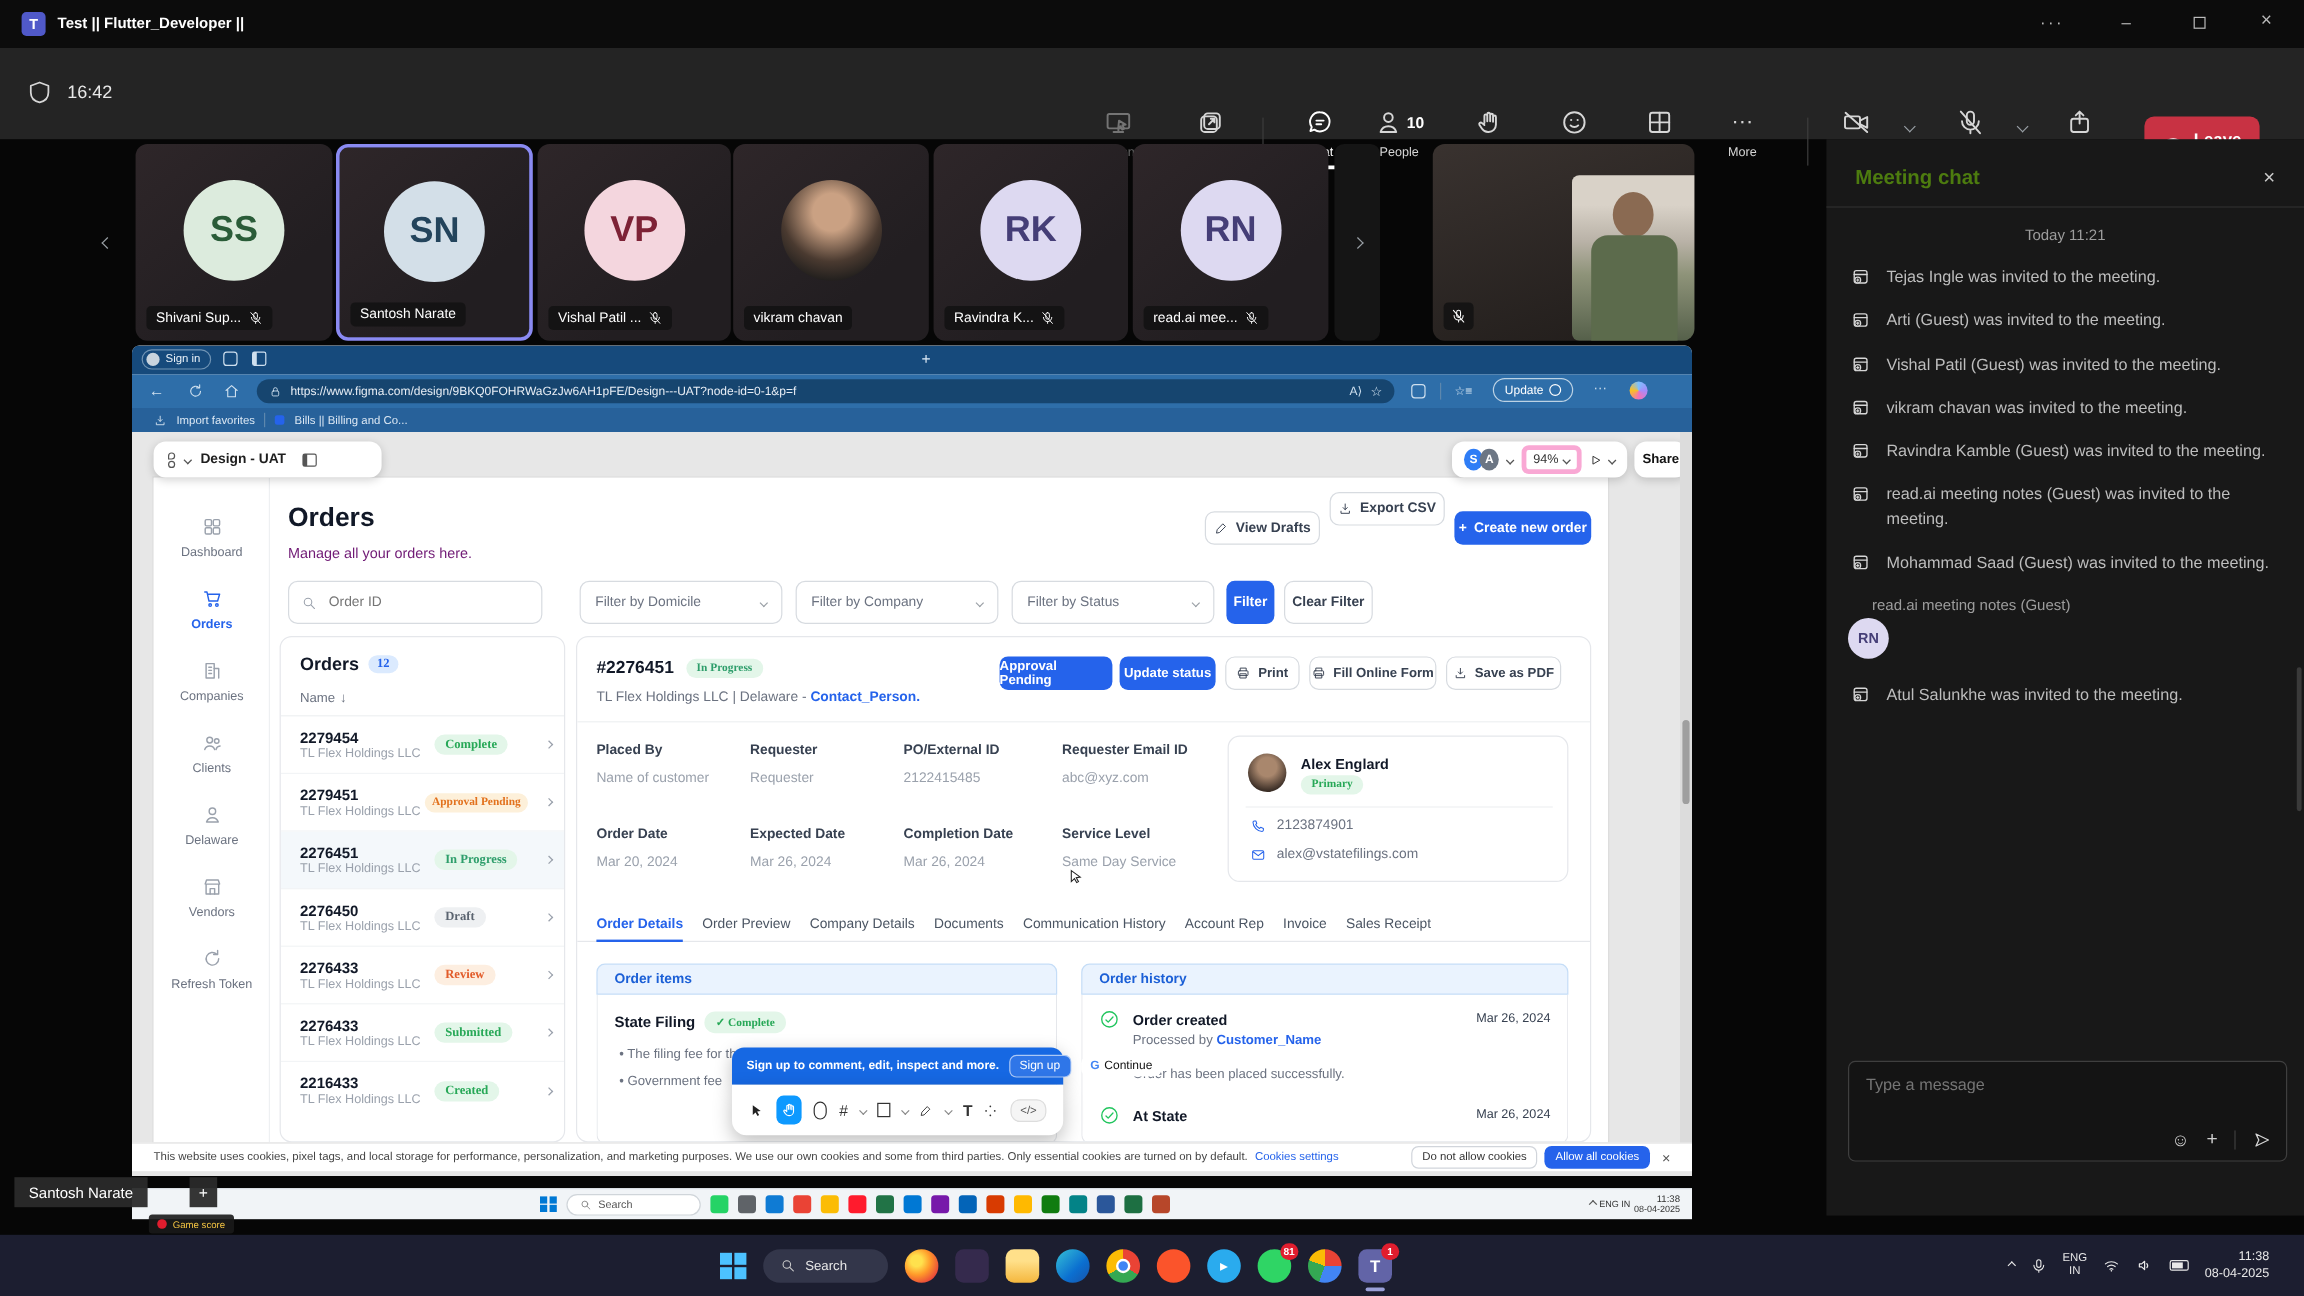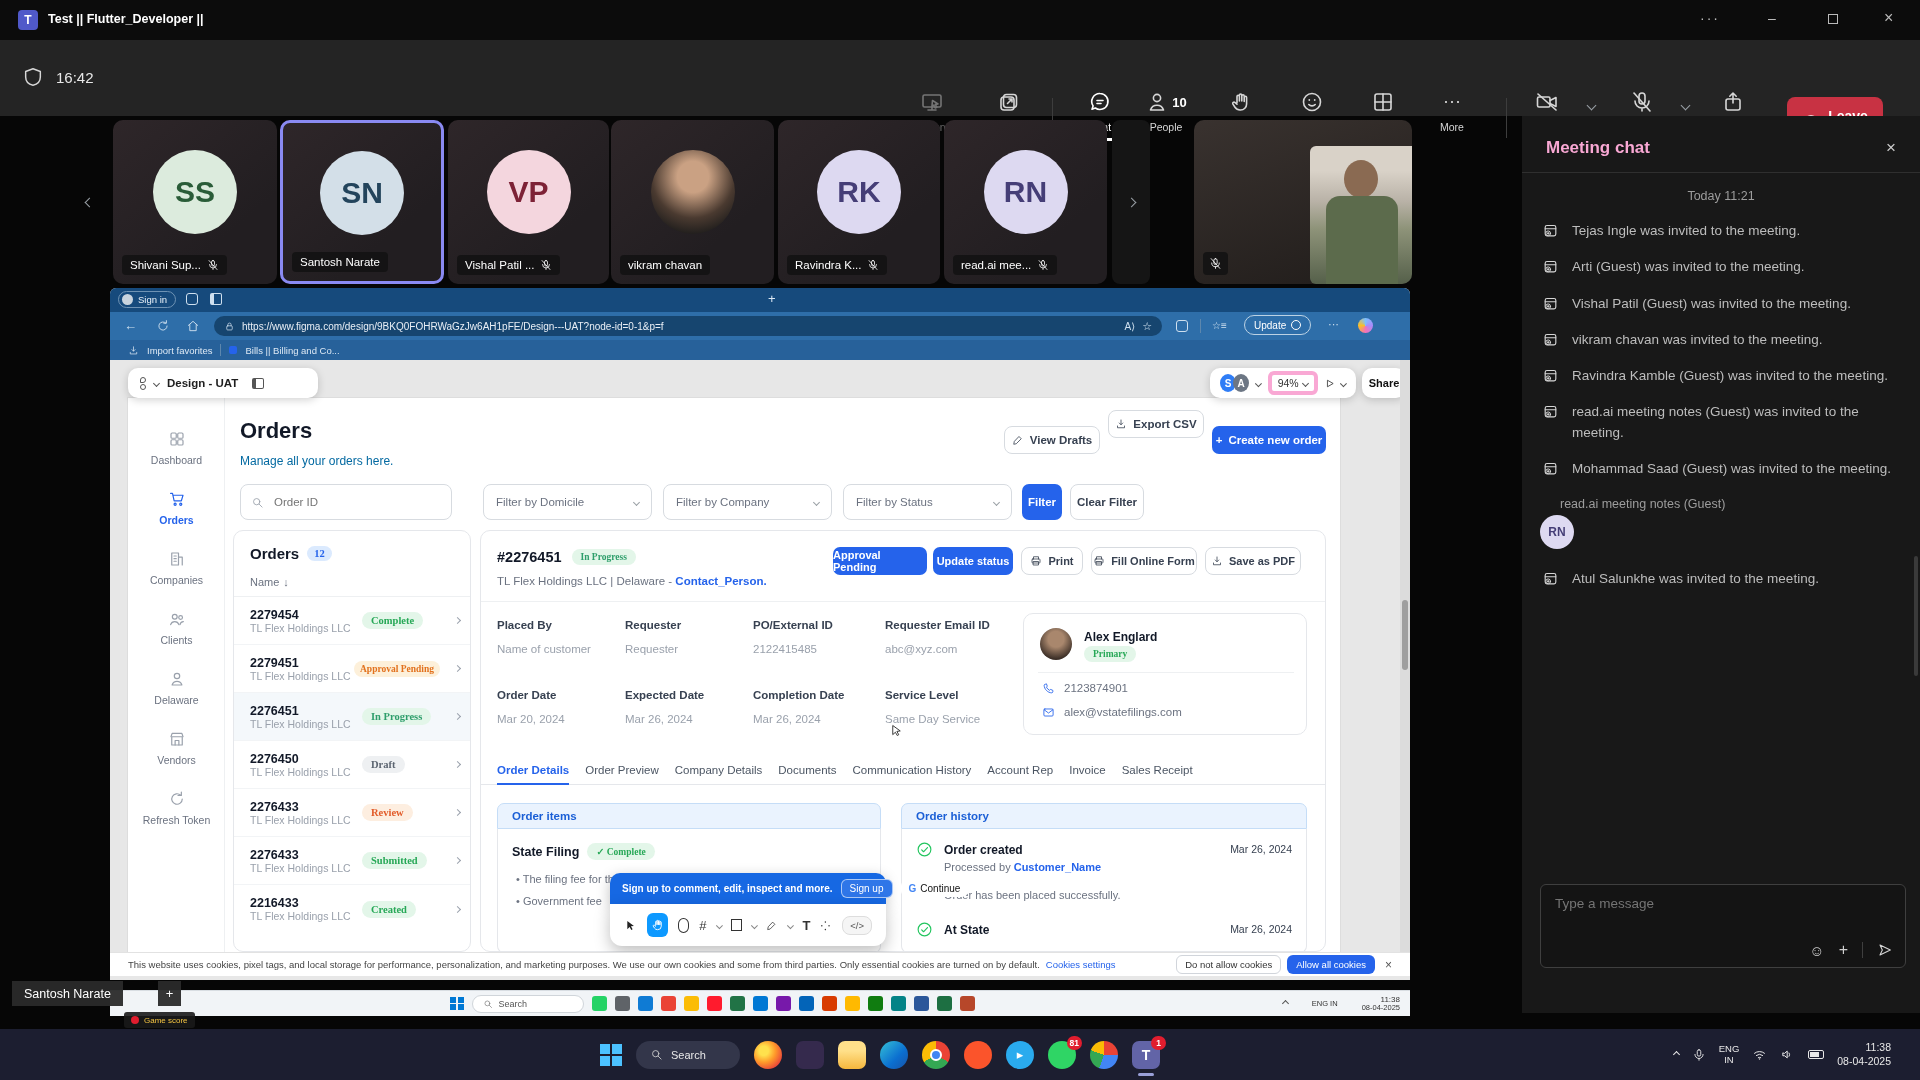--- a/index.html
+++ b/index.html
@@ -473,21 +473,21 @@
         <span>Vendors</span>
       </div>
       <div class="sideitem" style="left:0;top:392px;">
         <svg class="ic" style="stroke:#9aa1ac" width="18" height="18">
             <use href="#i-refresh"></use>
           </svg>
         <span>Refresh Token</span>
       </div>
 
       <div class="abs" style="left:112px;top:20px;font-size:22px;font-weight:bold;color:#111827;">Orders</div>
-      <div class="abs" style="left:112px;top:56px;font-size:12px;color:#0369a1;text-align:center;">Manage all your orders here.</div>
+      <div class="abs" style="left:112px;top:56px;font-size:12px;color:#701a75;text-align:center;">Manage all your orders here.</div>
       <div class="appbtn" style="left:876px;top:28px;width:96px;height:28px;">
         <svg class="ic" style="stroke:#374151" width="12" height="12">
             <use href="#i-pencil"></use>
           </svg>
         <span>View Drafts</span>
       </div>
       <div class="appbtn" style="left:980px;top:12px;width:96px;height:28px;">
         <svg class="ic" style="stroke:#374151" width="12" height="12">
             <use href="#i-dl"></use>
           </svg>
@@ -802,42 +802,42 @@
     <span class="stico" style="background: rgb(0, 120, 212);"></span>
     <span class="stico" style="background: rgb(119, 25, 170);"></span>
     <span class="stico" style="background: rgb(3, 100, 184);"></span>
     <span class="stico" style="background: rgb(216, 59, 1);"></span>
     <span class="stico" style="background: rgb(255, 185, 0);"></span>
     <span class="stico" style="background: rgb(16, 124, 16);"></span>
     <span class="stico" style="background: rgb(3, 131, 135);"></span>
     <span class="stico" style="background: rgb(43, 87, 154);"></span>
     <span class="stico" style="background: rgb(29, 111, 66);"></span>
     <span class="stico" style="background: rgb(183, 71, 42);"></span>
-    <span style="margin-left:auto;display:inline-flex;align-items:center;gap:24px;">
+    <span style="margin-left:auto;display:inline-flex;align-items:center;gap:3px;">
       <span class="chev sm" style="transform:rotate(-135deg);border-color:#555;"></span>
       <span style="font-size:7.5px;color:#333;">ENG IN</span>
       <span style="display:inline-flex;flex-direction:column;align-items:flex-end;line-height:1.15;">
         <span style="font-size:8px;color:#333;">11:38</span>
         <span style="font-size:7.5px;color:#333;">08-04-2025</span>
       </span>
     </span>
   </div>
 
   <div class="abs" style="left:12px;top:981px;height:25px;background:rgba(42,42,42,.95);display:flex;align-items:center;padding:0 12px;color:#fff;font-size:12.5px;">
     <span>Santosh Narate</span>
   </div>
   <div class="abs" style="left:158px;top:981px;width:23px;height:25px;background:rgba(42,42,42,.95);display:flex;align-items:center;justify-content:center;color:#fff;font-size:13px;">+</div>
   <div class="abs" style="left:124px;top:1012px;height:16px;background:rgba(25,25,25,.9);border-radius:3px;display:flex;align-items:center;gap:5px;padding:0 7px;">
     <span style="width:8px;height:8px;border-radius:50%;background:#e11d2e;"></span>
     <span style="font-size:8px;color:#f5c542;">Game score</span>
   </div>
 
   <div id="chatpanel">
     <div style="display:flex;align-items:center;padding:22px 24px 14px;">
-      <span style="color:#f9a8d4;font-size:17px;font-weight:bold;">Meeting chat</span>
+      <span style="color:#4d7c0f;font-size:17px;font-weight:bold;">Meeting chat</span>
       <span style="margin-left:auto;color:#ccc;font-size:17px;cursor:pointer;">×</span>
     </div>
     <div style="height:1px;background:#2f2f2f;"></div>
     <div style="text-align:center;color:#9d9d9d;font-size:12.5px;padding:16px 0 10px;">Today 11:21</div>
 
     <div class="sysrow">
       <svg class="ic" width="17" height="17" style="flex:0 0 auto;margin-top:1px;">
           <use href="#i-calplus"></use>
         </svg>
       <span>Tejas Ingle was invited to the meeting.</span>

